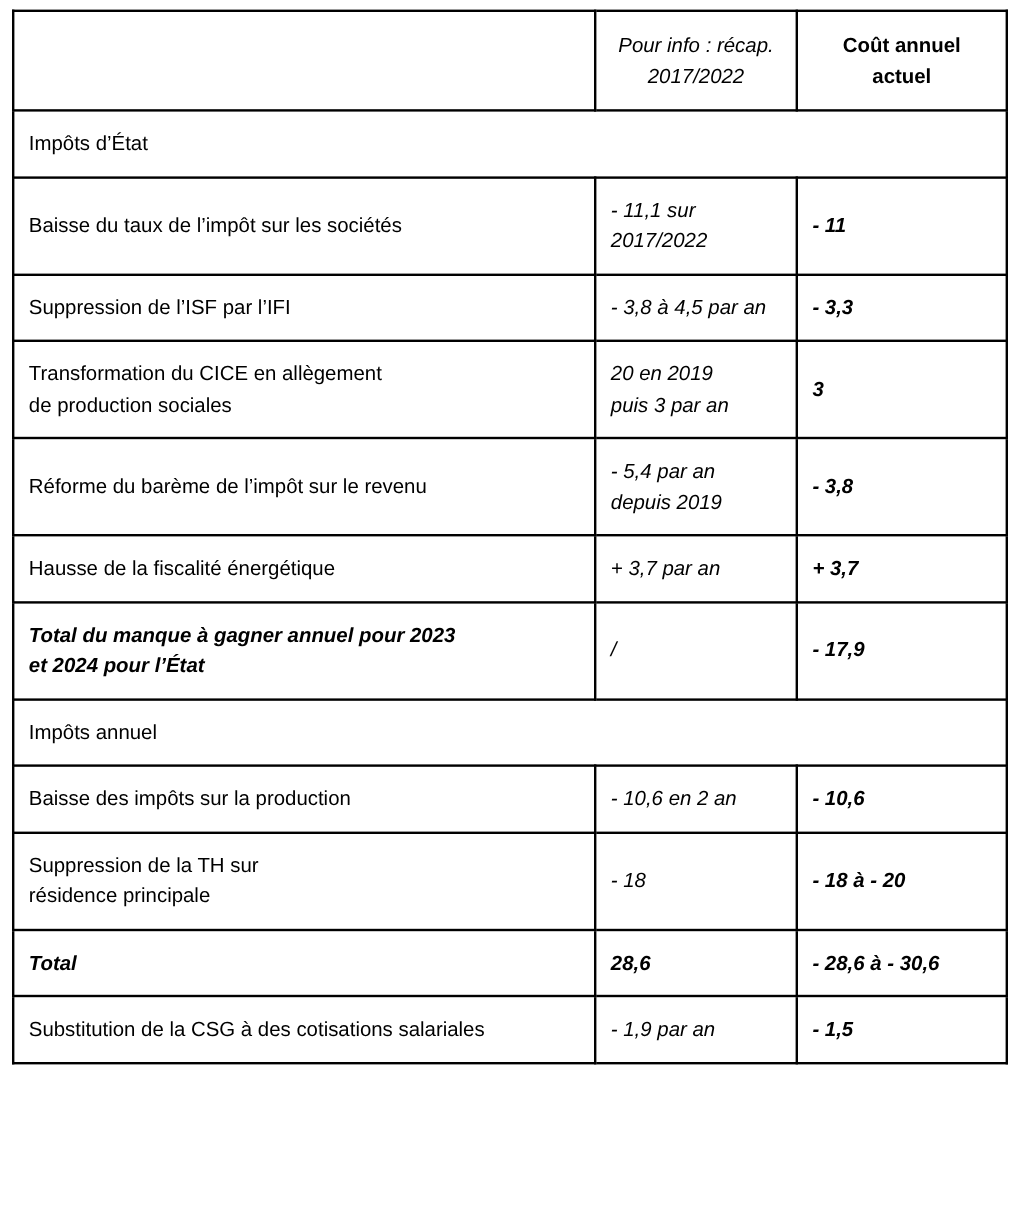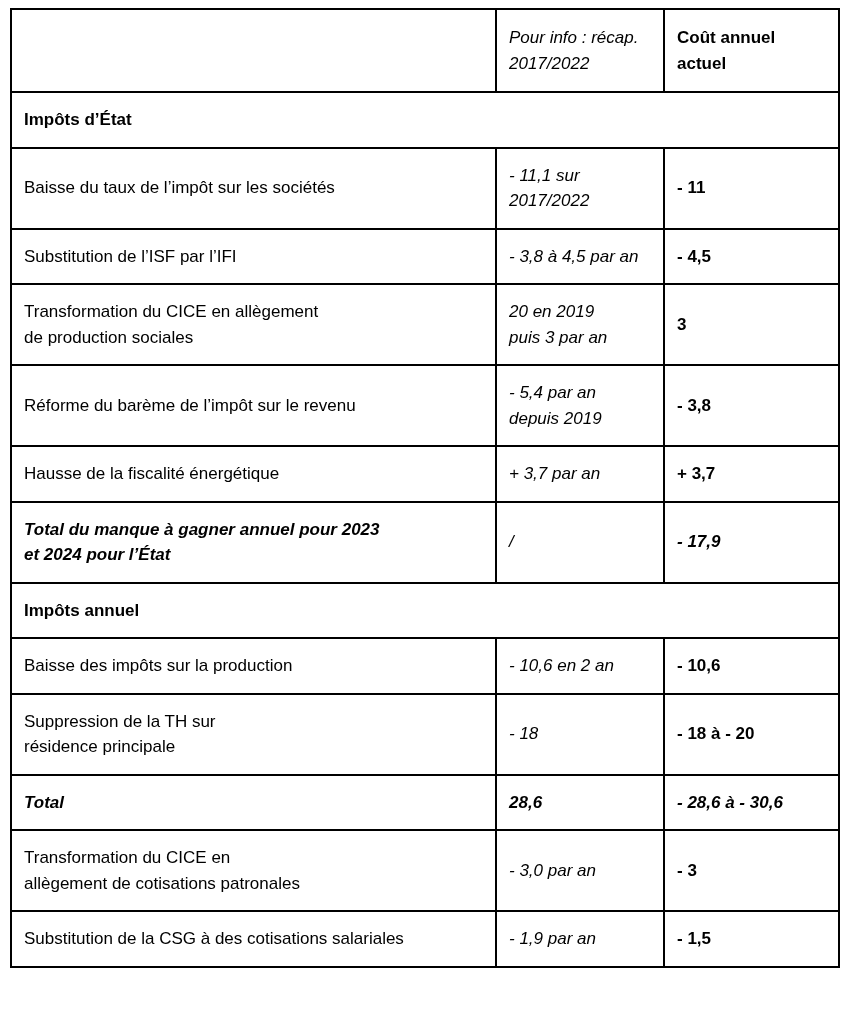--- a/index.html
+++ b/index.html
@@ -33,38 +33,40 @@
   }
   td.header-blank { }
   td.header-info {
     font-style: italic;
   }
   td.header-cost {
     font-weight: bold;
     margin-left: 44px;
   }
   td.section-cell {
-    font-weight: bold;
+    font-weight: normal;
     padding: 10px 12px;
     border-radius: 24px;
   }
   td.label-cell { }
   td.info-cell {
     font-style: italic;
   }
   td.cost-cell {
     font-weight: bold;
+    font-style: italic;
   }
   td.bold-italic {
     font-weight: bold;
     font-style: italic;
   }
   tr.header-row td {
     padding-top: 15px;
     padding-bottom: 15px;
+    text-align: center;
   }
 </style>
 </head>
 <body>
 
 <div class="page">
   <table class="fiscal">
     <colgroup>
       <col style="width:485px">
       <col style="width:168px">
@@ -81,23 +83,23 @@
         <tr>
           <td class="section-cell" colspan="3">Impôts d’État</td>
         </tr>
         <tr>
           <td class="label-cell">Baisse du taux de l’impôt sur les sociétés</td>
           <td class="info-cell">- 11,1 sur
 2017/2022</td>
           <td class="cost-cell">- 11</td>
         </tr>
         <tr>
-          <td class="label-cell">Substitution de l’ISF par l’IFI</td>
+          <td class="label-cell">Suppression de l’ISF par l’IFI</td>
           <td class="info-cell">- 3,8 à 4,5 par an</td>
-          <td class="cost-cell">- 4,5</td>
+          <td class="cost-cell">- 3,3</td>
         </tr>
         <tr>
           <td class="label-cell">Transformation du CICE en allègement
 de production sociales</td>
           <td class="info-cell">20 en 2019
 puis 3 par an</td>
           <td class="cost-cell">3</td>
         </tr>
         <tr>
           <td class="label-cell">Réforme du barème de l’impôt sur le revenu</td>
@@ -129,25 +131,19 @@
 résidence principale</td>
           <td class="info-cell">- 18</td>
           <td class="cost-cell">- 18 à - 20</td>
         </tr>
         <tr>
           <td class="label-cell bold-italic">Total</td>
           <td class="info-cell bold-italic">28,6</td>
           <td class="cost-cell bold-italic">- 28,6 à - 30,6</td>
         </tr>
         <tr>
-          <td class="label-cell">Transformation du CICE en
-allègement de cotisations patronales</td>
-          <td class="info-cell">- 3,0 par an</td>
-          <td class="cost-cell">- 3</td>
-        </tr>
-        <tr>
           <td class="label-cell">Substitution de la CSG à des cotisations salariales</td>
           <td class="info-cell">- 1,9 par an</td>
           <td class="cost-cell">- 1,5</td>
         </tr>
       </tbody>
   </table>
 </div>
 
 </body></html>

